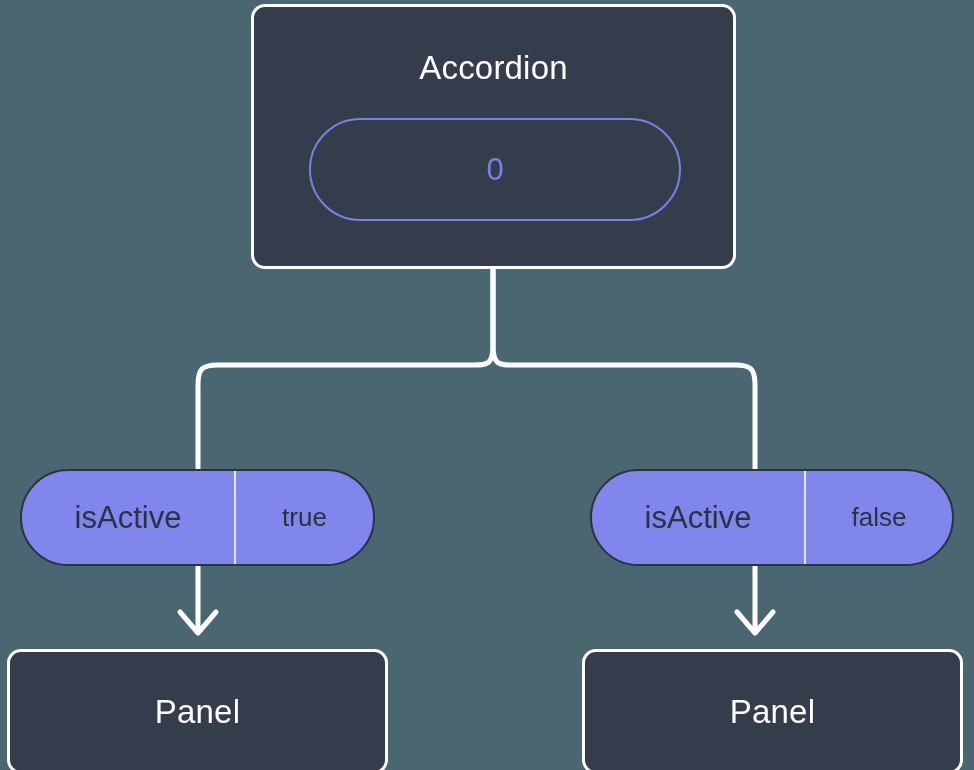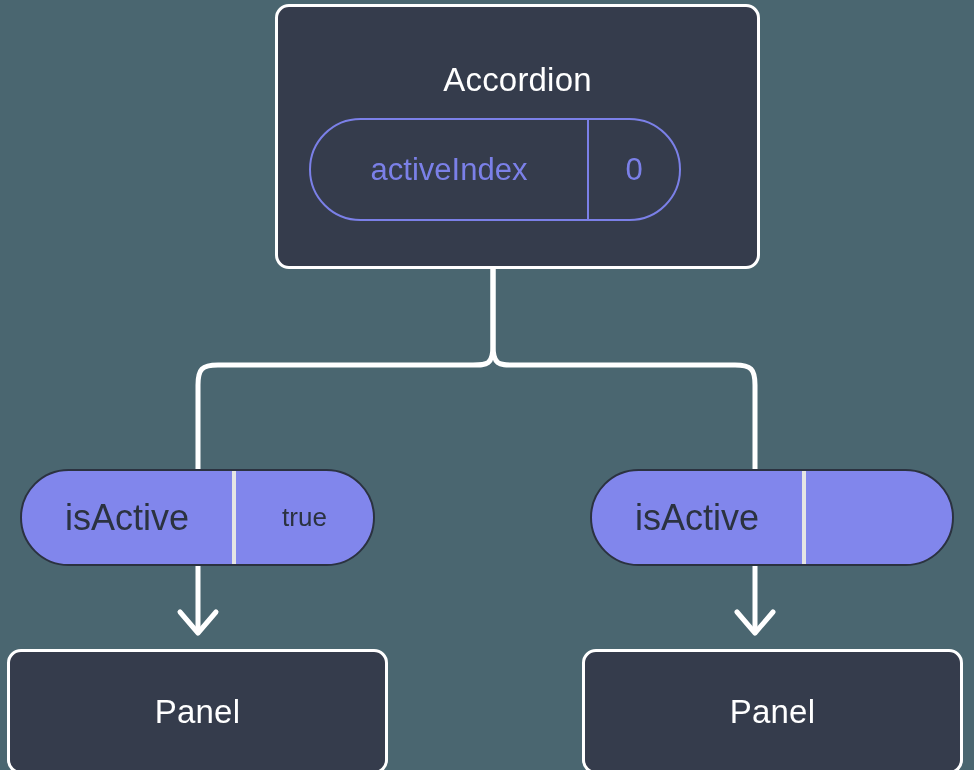--- a/index.html
+++ b/index.html
@@ -42,22 +42,21 @@
     flex-direction: column;
     align-items: center;
   }
 
   #root-node {
     left: 251px;
     top: 4px;
     width: 485px;
     height: 265px;
     justify-content: flex-start;
-    padding-top: 56px;
-    margin-left: 24px;
+    padding-top: 44px;
   }
 
   .node-title {
     color: #ffffff;
     font-size: 33px;
     font-weight: 400;
     letter-spacing: 0.2px;
     line-height: 1;
   }
 
@@ -103,23 +102,23 @@
     border-radius: 50px;
     display: flex;
     align-items: stretch;
     overflow: hidden;
   }
   .prop-pill .pill-key {
     display: flex;
     align-items: center;
     justify-content: center;
     color: #2b3240;
-    font-size: 36px;
-    box-sizing: border-box;
-    border-right: 4px solid #e5e5e5;
+    font-size: 31px;
+    box-sizing: border-box;
+    border-right: 2px solid #e5e5e5;
   }
   .prop-pill .pill-val {
     flex: 1;
     display: flex;
     align-items: center;
     justify-content: center;
     color: #2b3240;
     font-size: 26px;
   }
 
@@ -177,31 +176,31 @@
 
     <path d="M 755 566 L 755 633" fill="none" stroke="#ffffff" stroke-width="5" stroke-linecap="butt"></path>
     <path d="M 737 612 L 755 633 L 773 612" fill="none" stroke="#ffffff" stroke-width="5" stroke-linecap="round" stroke-linejoin="round"></path>
   </svg>
 
   <div class="node" id="root-node">
     <div class="node-title">Accordion</div>
   </div>
 
   <div id="state-pill">
-    <div class="pill-key">activeIndex</div>
     <div class="pill-val">0</div>
   </div>
 
   <div class="prop-pill" id="pill-left">
     <div class="pill-key">isActive</div>
     <div class="pill-val">true</div>
   </div>
 
   <div class="prop-pill" id="pill-right">
     <div class="pill-key">isActive</div>
+    <div class="pill-val">false</div>
   </div>
 
   <div class="node panel-node" id="panel-left">
     <div class="node-title">Panel</div>
   </div>
 
   <div class="node panel-node" id="panel-right">
     <div class="node-title">Panel</div>
   </div>
 

